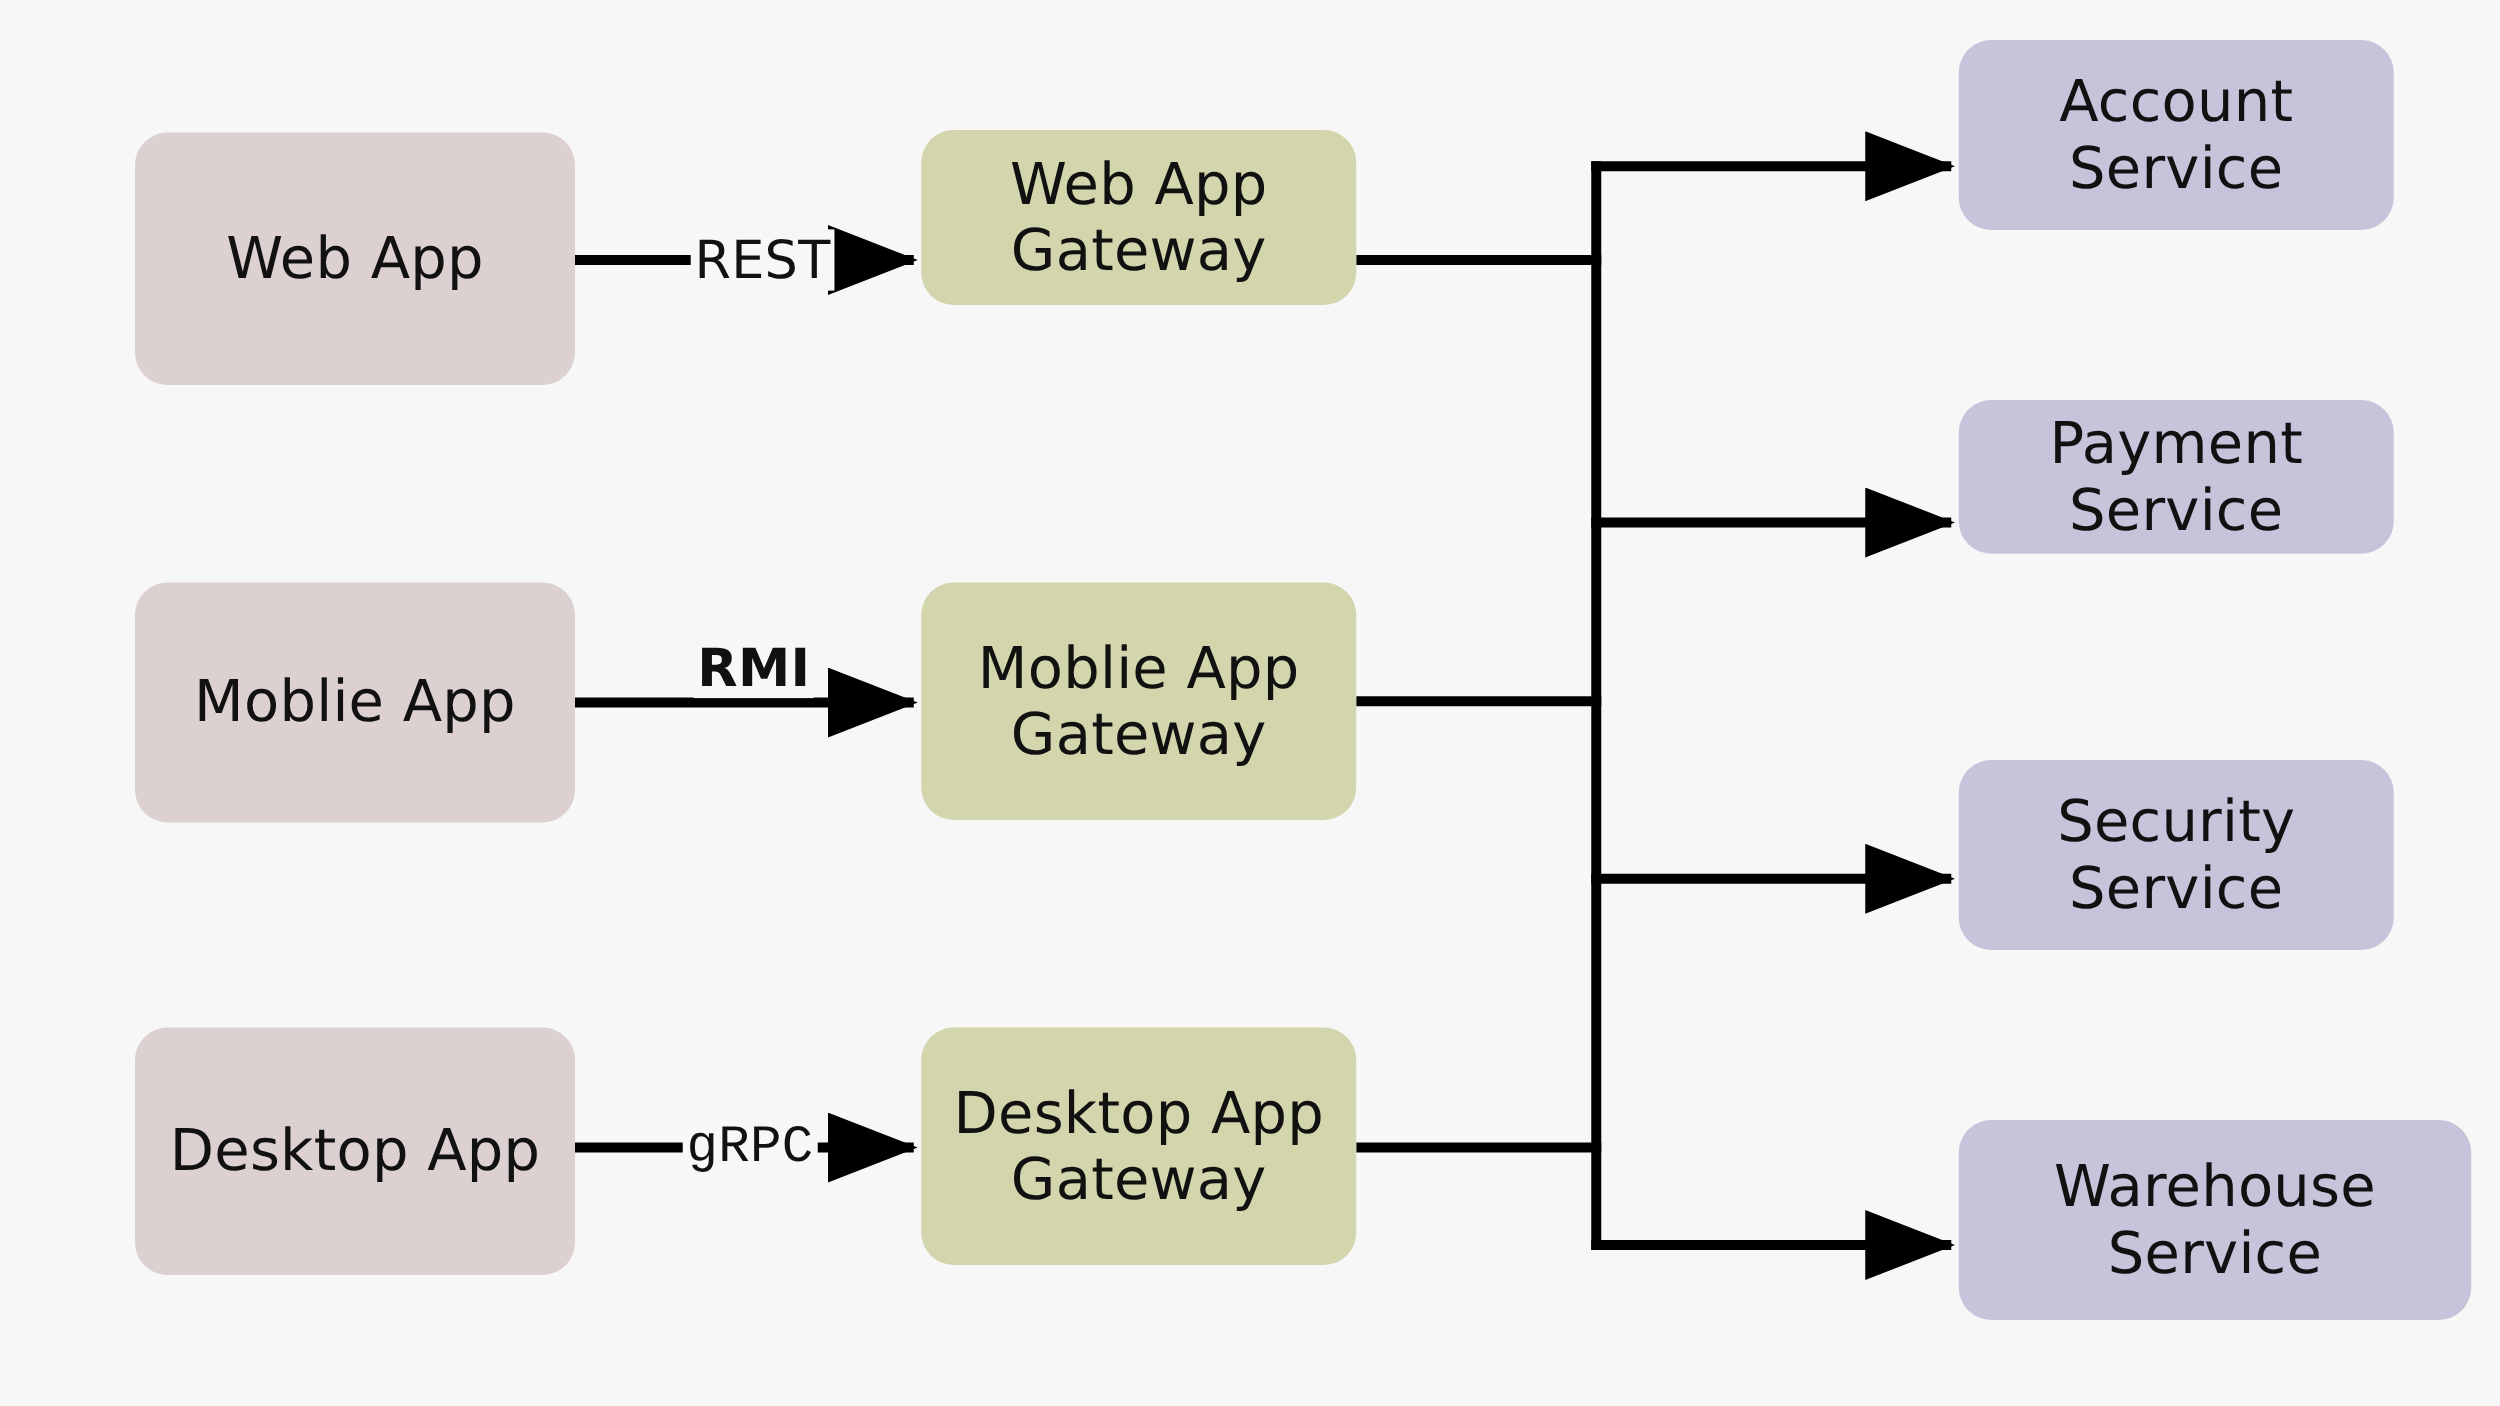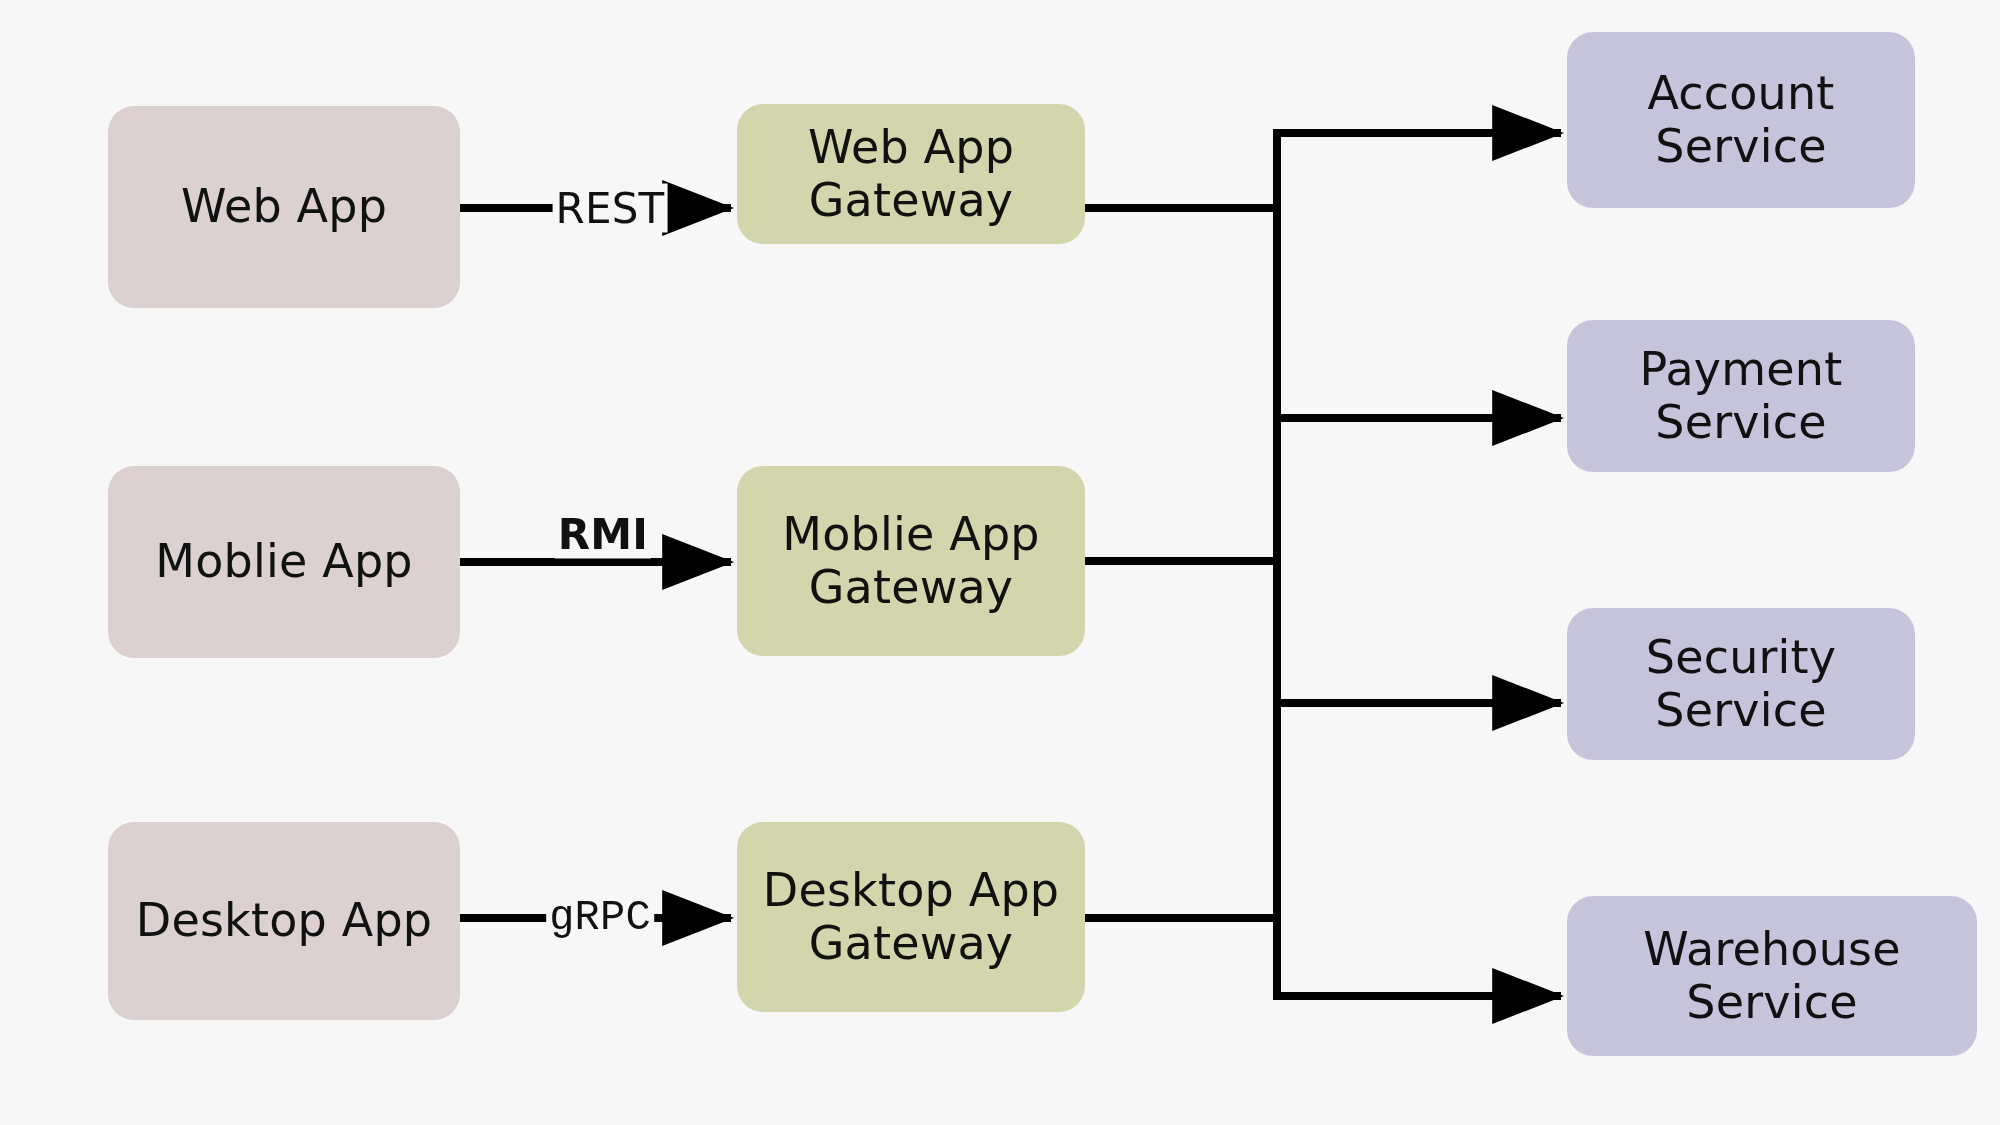--- a/index.html
+++ b/index.html
@@ -129,25 +129,25 @@
   </div>
   <div class="node node-gateway" style="left:737px; top:466px; width:348px; height:190px;">
     <span>Moblie App
 Gateway</span>
   </div>
   <div class="node node-gateway" style="left:737px; top:822px; width:348px; height:190px;">
     <span>Desktop App
 Gateway</span>
   </div>
 
-  <div class="node node-service" style="left:1567px; top:32px; width:348px; height:176px;">
+  <div class="node node-service" style="left:1567px; top:32px; width:348px; height:152px;">
     <span>Account
 Service</span>
   </div>
-  <div class="node node-service" style="left:1567px; top:320px; width:348px; height:152px;">
+  <div class="node node-service" style="left:1567px; top:320px; width:348px; height:123px;">
     <span>Payment
 Service</span>
   </div>
   <div class="node node-service" style="left:1567px; top:608px; width:348px; height:152px;align-items:center;">
     <span>Security
 Service</span>
   </div>
   <div class="node node-service" style="left:1567px; top:896px; width:410px; height:160px;">
     <span>Warehouse
 Service</span>

